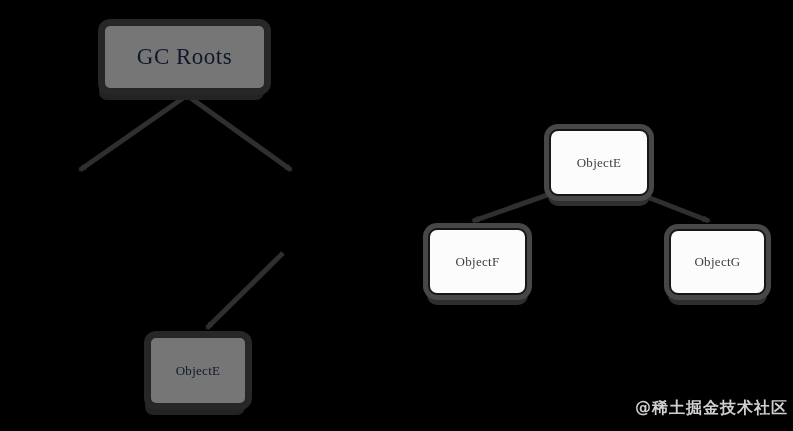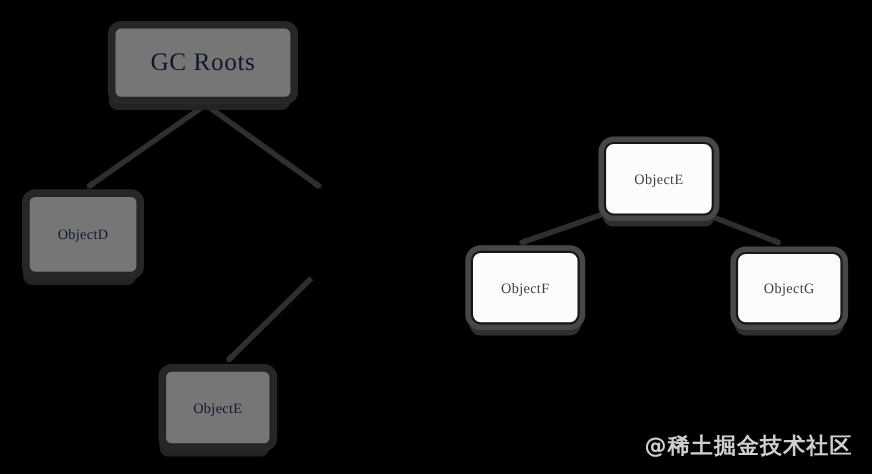--- a/index.html
+++ b/index.html
@@ -47,25 +47,25 @@
   .node-label {
     font-size: 13px;
     letter-spacing: 0.3px;
   }
   .node-label.big {
     font-size: 23px;
     letter-spacing: 0.5px;
   }
   .watermark {
     position: absolute;
-    right: 18px;
+    right: 5px;
     bottom: 12px;
     font-family: "DejaVu Sans", "Liberation Sans", sans-serif;
     font-weight: bold;
-    font-size: 20px;
+    font-size: 16px;
     letter-spacing: 1px;
     color: #cfcfcf;
     text-shadow: 1px 1px 0 #000, -1px -1px 0 #000, 1px -1px 0 #000, -1px 1px 0 #000;
   }
 </style>
 </head>
 <body>
 
 <div class="stage">
 
@@ -79,23 +79,20 @@
     <line x1="188" y1="96" x2="291" y2="170" stroke="#2f2f2f" stroke-width="5" marker-end="url(#ah)"></line>
     <line x1="283" y1="253" x2="207" y2="328" stroke="#2f2f2f" stroke-width="5" marker-end="url(#ah)"></line>
     <line x1="593" y1="179" x2="473" y2="221" stroke="#2f2f2f" stroke-width="5" marker-end="url(#ah)"></line>
     <line x1="601" y1="179" x2="709" y2="221" stroke="#2f2f2f" stroke-width="5" marker-end="url(#ah)"></line>
   </svg>
 
   <div class="node gray" style="left:103px; top:24px; width:163px; height:66px;">
     <span class="node-label big">GC Roots</span>
   </div>
 
-  <div class="node gray" style="left:25px; top:177px; width:101px; height:72px;">
-    <span class="node-label">ObjectD</span>
-  </div>
 
 
   <div class="node gray" style="left:149px; top:336px; width:98px; height:69px;">
     <span class="node-label">ObjectE</span>
   </div>
 
   <div class="node white" style="left:549px; top:109px; width:100px; height:67px;margin-top:20px;">
     <span class="node-label">ObjectE</span>
   </div>
 

